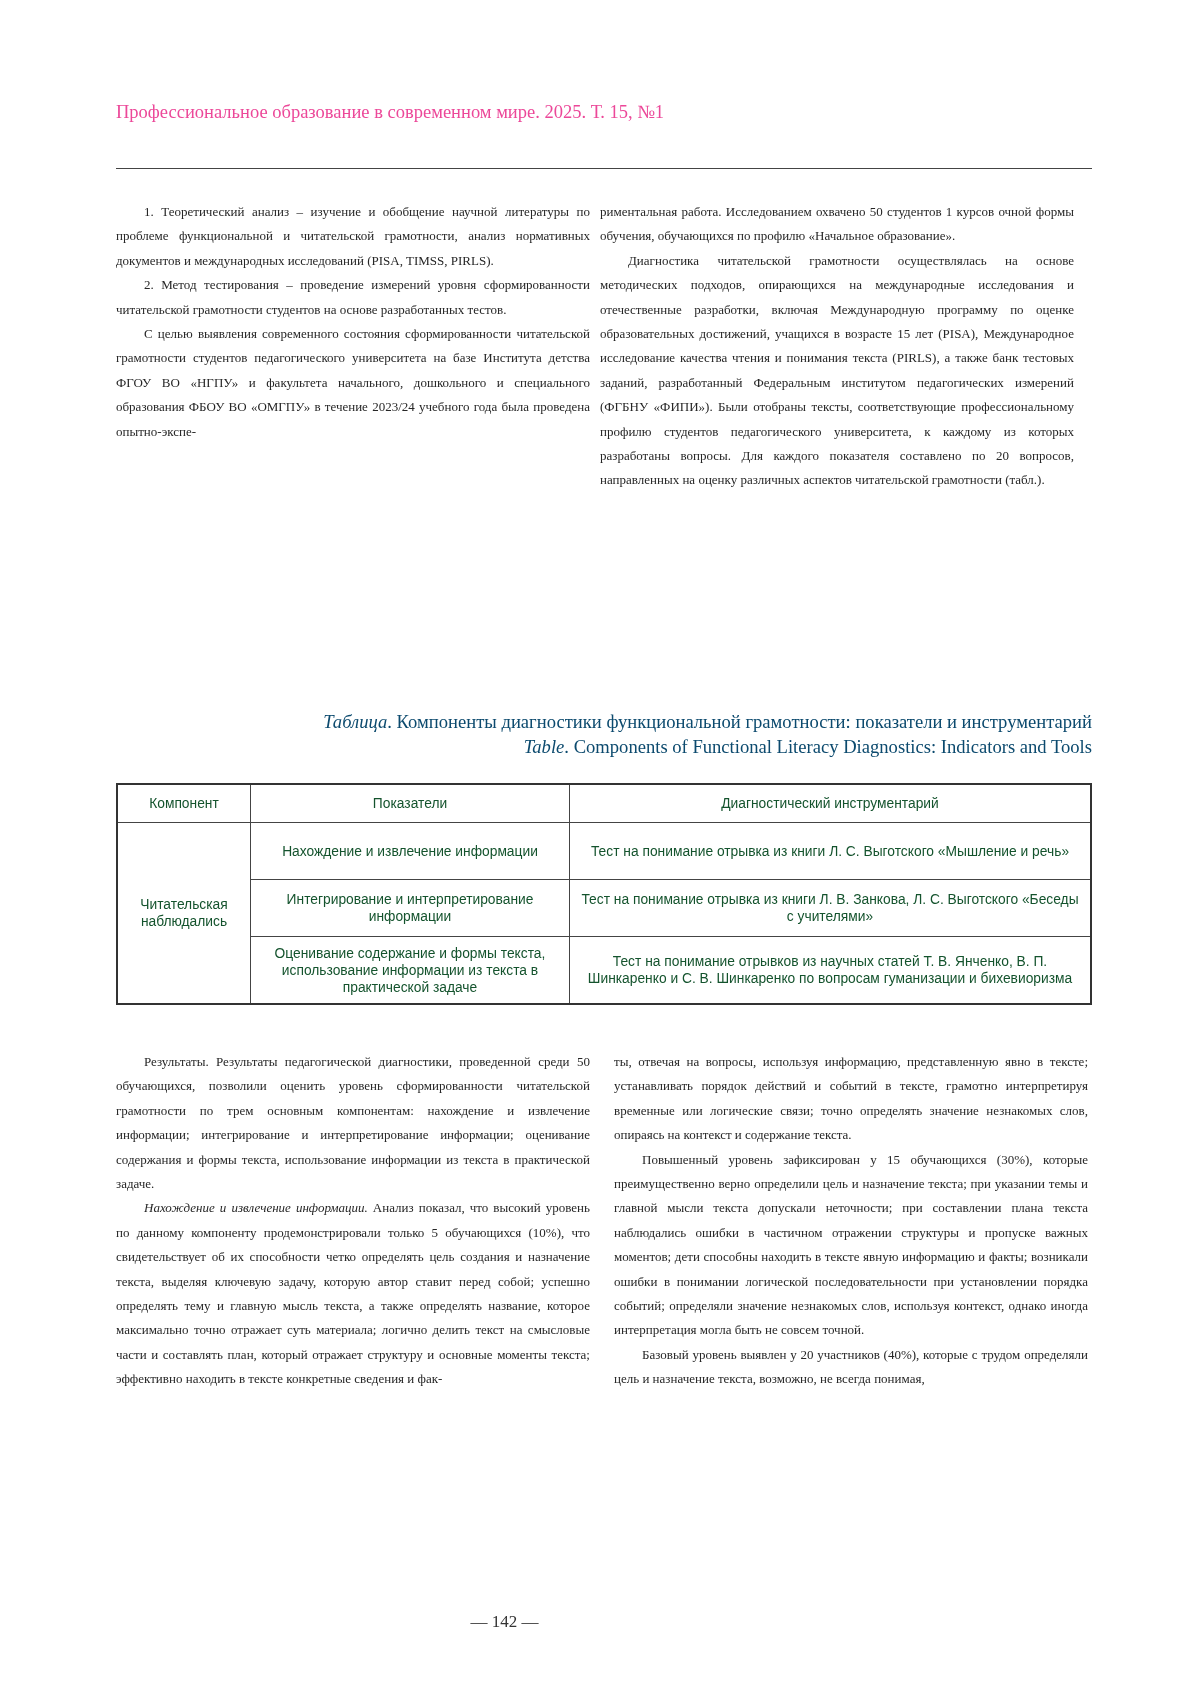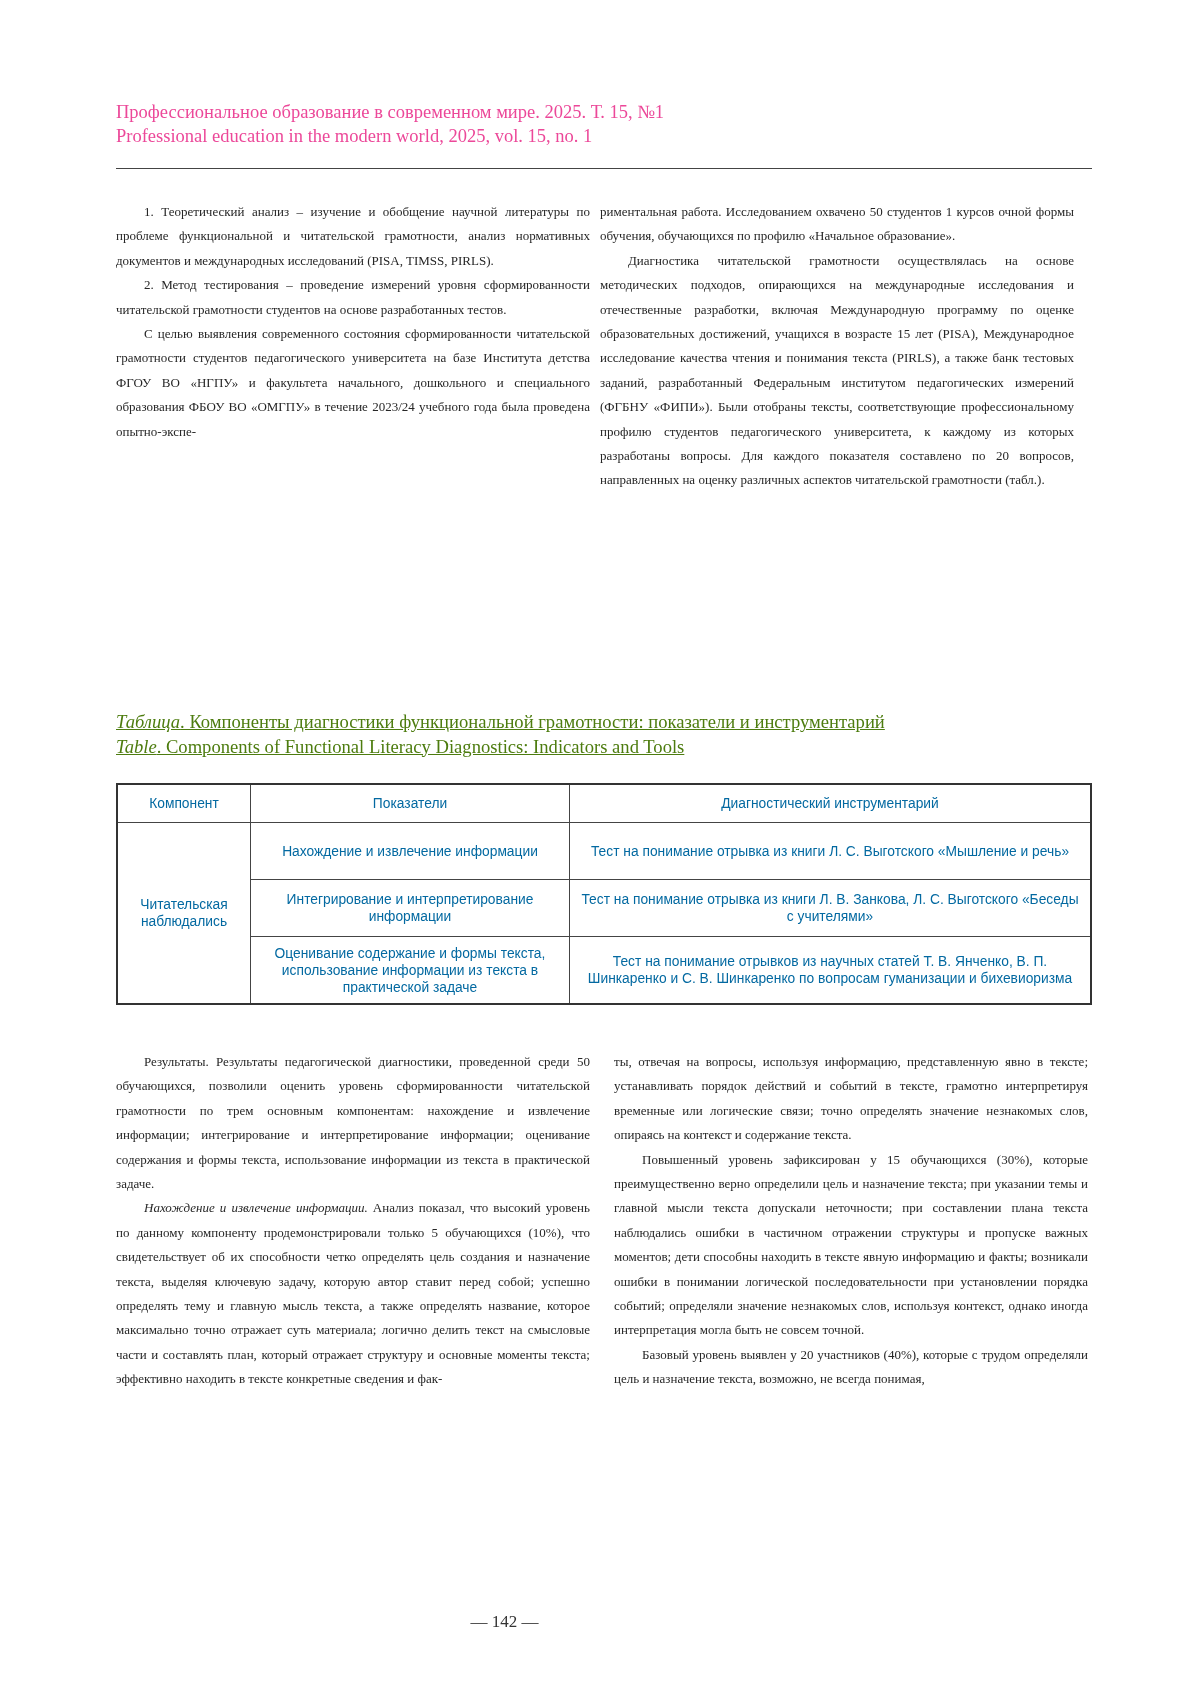--- a/index.html
+++ b/index.html
@@ -14,47 +14,46 @@
     font-size: 13px; line-height: 24.4px; color: #262626; text-align: justify; }
   .col p { margin: 0; text-indent: 28px; hyphens: manual; }
   .col p.noindent { text-indent: 0; }
   .c1 { left: 116px; top: 200px; }
   .c2 { left: 600px; top: 200px; }
   .c3 { left: 116px; top: 1050px; }
   .c4 { left: 614px; top: 1050px; }
   .bold { font-weight: normal; }
   .ital { font-style: italic; }
 
-  .caption { position: absolute; left: 116px; top: 710px; width: 976px; text-align: left;
-    font-family: "Liberation Serif", serif; font-size: 18.6px; line-height: 24.5px; color: #4d7c0f; text-decoration: underline; }
+  .caption { position: absolute; left: 116px; top: 710px; width: 976px; text-align: right;
+    font-family: "Liberation Serif", serif; font-size: 18.6px; line-height: 24.5px; color: #0c4a6e; }
   .caption .ital { font-style: italic; }
 
   .tbl { position: absolute; left: 116px; top: 783px; width: 976px; border-collapse: collapse;
-    font-family: "Liberation Sans", sans-serif; font-size: 13.8px; line-height: 17px; color: #0369a1;
+    font-family: "Liberation Sans", sans-serif; font-size: 13.8px; line-height: 17px; color: #14532d;
     border: 2px solid #333; }
   .tbl td, .tbl th { border: 1.2px solid #444; text-align: center; vertical-align: middle;
     font-weight: normal; padding: 2px 8px; }
   .tbl th { height: 33px; }
   .tbl tr.r1 td { height: 52px; }
   .tbl tr.r2 td { height: 52px; }
   .tbl tr.r3 td { height: 62px; }
   .tbl .cw1 { width: 116px; }
   .tbl .cw2 { width: 302px; }
 
   .page-num { position: absolute; left: 0; top: 1612px; width: 1009px; text-align: center;
     font-family: "Liberation Serif", serif; font-size: 17px; color: #333; }
 </style>
 </head>
 <body>
 
 <div class="page">
 
   <div class="running-head">
     <div>Профессиональное образование в современном мире. 2025. Т. 15, №1</div>
-    <div>Professional education in the modern world, 2025, vol. 15, no. 1</div>
   </div>
   <div class="head-rule"></div>
 
   <div class="col c1">
     <p>1. Теоретический анализ – изучение и обобщение научной литературы по проблеме функциональной и читательской грамотности, анализ нормативных документов и международных исследований (PISA, TIMSS, PIRLS).</p>
     <p>2. Метод тестирования – проведение измерений уровня сформированности читательской грамотности студентов на основе разработанных тестов.</p>
     <p>С целью выявления современного состояния сформированности читательской грамотности студентов педагогического университета на базе Института детства ФГОУ ВО «НГПУ» и факультета начального, дошкольного и специального образования ФБОУ ВО «ОМГПУ» в течение 2023/24 учебного года была проведена опытно-экспе-</p>
   </div>
 
   <div class="col c2">

